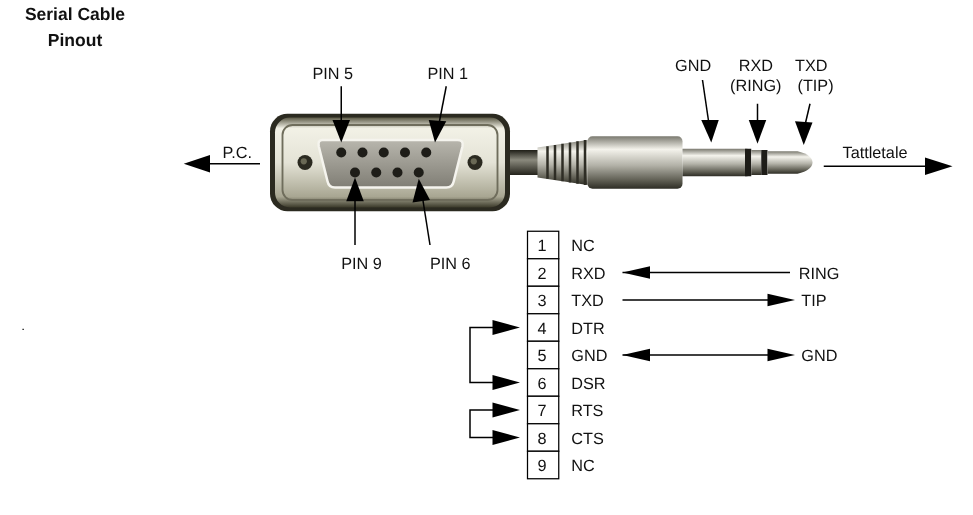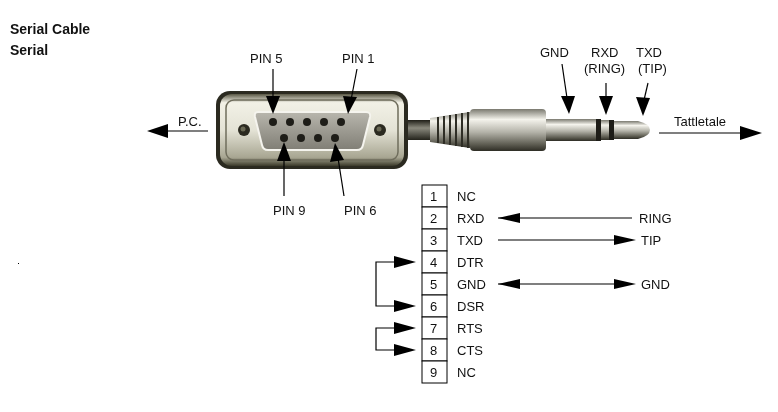--- a/index.html
+++ b/index.html
@@ -1,27 +1,27 @@
 <!DOCTYPE html>
 <html><head>
   <meta charset="utf-8">
   <style>
     html, body { margin: 0; padding: 0; background: #ffffff; }
     body { width: 778px; height: 412px; position: relative; overflow: hidden; font-family: "Liberation Sans", sans-serif; }
-    .title { position: absolute; left: 10px; top: 19px; width: 100px; text-align: left; font-weight: bold; font-size: 14px; line-height: 21px; color: #111; }
+    .title { position: absolute; left: 10px; top: 1px; width: 100px; text-align: center; font-weight: bold; font-size: 14px; line-height: 21px; color: #111; }
     svg { position: absolute; left: 0; top: 0; }
     svg text { font-family: "Liberation Sans", sans-serif; font-size: 13px; fill: #111; }
     .stray-dot { position: absolute; left: 18px; top: 263px; width: 1px; height: 1px; background: #000; }
   </style>
 </head>
 <body>
 
 <div class="title">
   <div>Serial Cable</div>
-  <div>Serial</div>
+  <div>Pinout</div>
 </div>
 <div class="stray-dot"></div>
 
 <svg width="778" height="412" viewBox="0 0 778 412">
   <defs>
     <linearGradient id="shellGrad" x1="0" y1="0" x2="0" y2="1">
       <stop offset="0" stop-color="#5a5845"></stop>
       <stop offset="0.12" stop-color="#f2f1e6"></stop>
       <stop offset="0.5" stop-color="#e4e3d6"></stop>
       <stop offset="0.88" stop-color="#a8a692"></stop>

